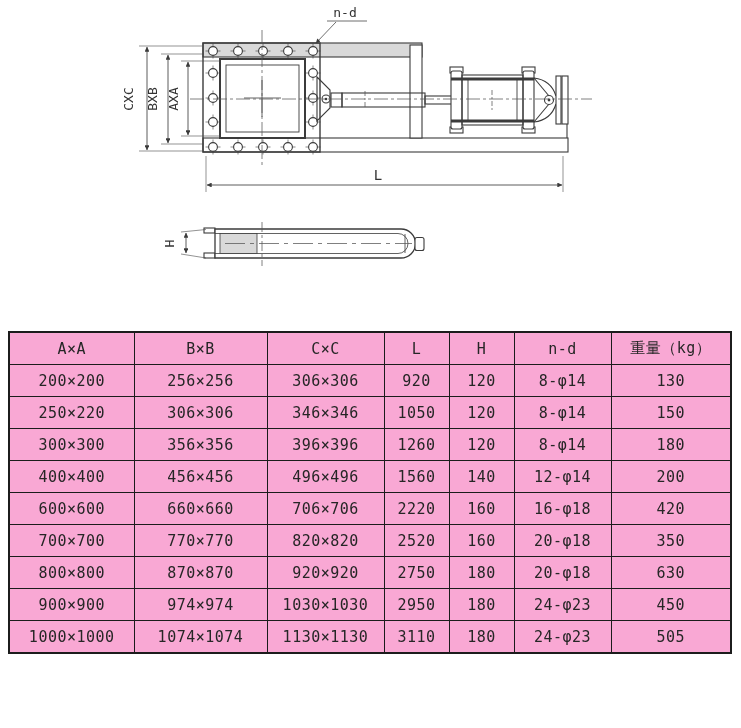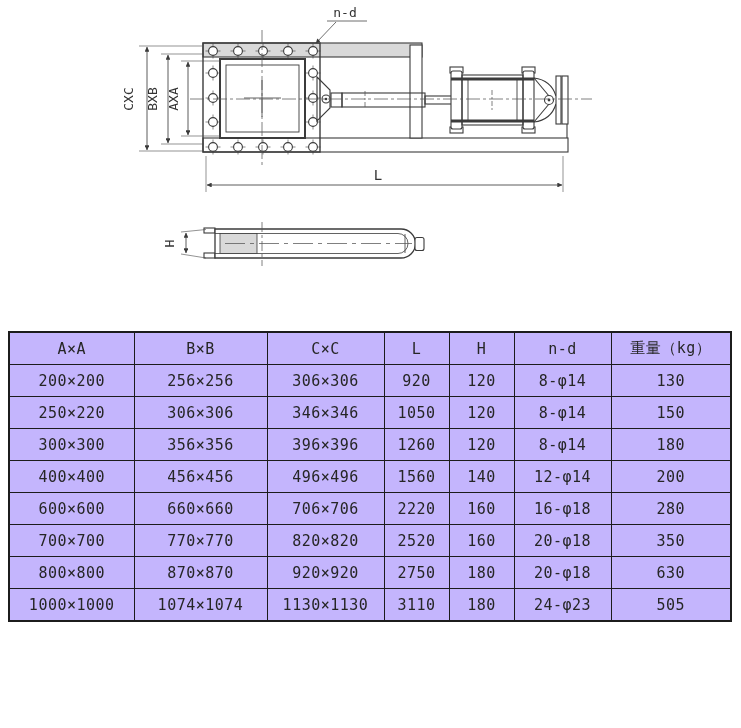--- a/index.html
+++ b/index.html
@@ -6,21 +6,21 @@
   .page{
     position:relative;width:741px;height:728px;background:#ffffff;overflow:hidden;
     font-family:"DejaVu Sans Mono","Liberation Mono",monospace;
   }
   .drawing-wrap{position:absolute;left:0;top:0;width:741px;height:322px;}
   svg{display:block;}
   svg text{font-family:"DejaVu Sans Mono","Liberation Mono",monospace;fill:#333;}
   .spec-table{
     position:absolute;left:8px;top:331px;width:722px;
     border-collapse:collapse;table-layout:fixed;
-    border:2px solid #1c1c1c;background:#c4b5fd;
+    border:2px solid #1c1c1c;background:#f9a8d4;
   }
   .spec-table th,.spec-table td{
     border:1px solid #1c1c1c;text-align:center;vertical-align:middle;
     font-size:15px;font-weight:normal;color:#262626;height:31px;padding:0 2px;
     letter-spacing:0.5px;white-space:nowrap;overflow:hidden;
   }
 </style>
 </head>
 <body>
 
@@ -224,41 +224,50 @@
           <td>12-φ14</td>
           <td>200</td>
         </tr>
         <tr>
           <td>600×600</td>
           <td>660×660</td>
           <td>706×706</td>
           <td>2220</td>
           <td>160</td>
           <td>16-φ18</td>
-          <td>280</td>
+          <td>420</td>
         </tr>
         <tr>
           <td>700×700</td>
           <td>770×770</td>
           <td>820×820</td>
           <td>2520</td>
           <td>160</td>
           <td>20-φ18</td>
           <td>350</td>
         </tr>
         <tr>
           <td>800×800</td>
           <td>870×870</td>
           <td>920×920</td>
           <td>2750</td>
           <td>180</td>
           <td>20-φ18</td>
           <td>630</td>
         </tr>
         <tr>
+          <td>900×900</td>
+          <td>974×974</td>
+          <td>1030×1030</td>
+          <td>2950</td>
+          <td>180</td>
+          <td>24-φ23</td>
+          <td>450</td>
+        </tr>
+        <tr>
           <td>1000×1000</td>
           <td>1074×1074</td>
           <td>1130×1130</td>
           <td>3110</td>
           <td>180</td>
           <td>24-φ23</td>
           <td>505</td>
         </tr>
       </tbody>
   </table>

